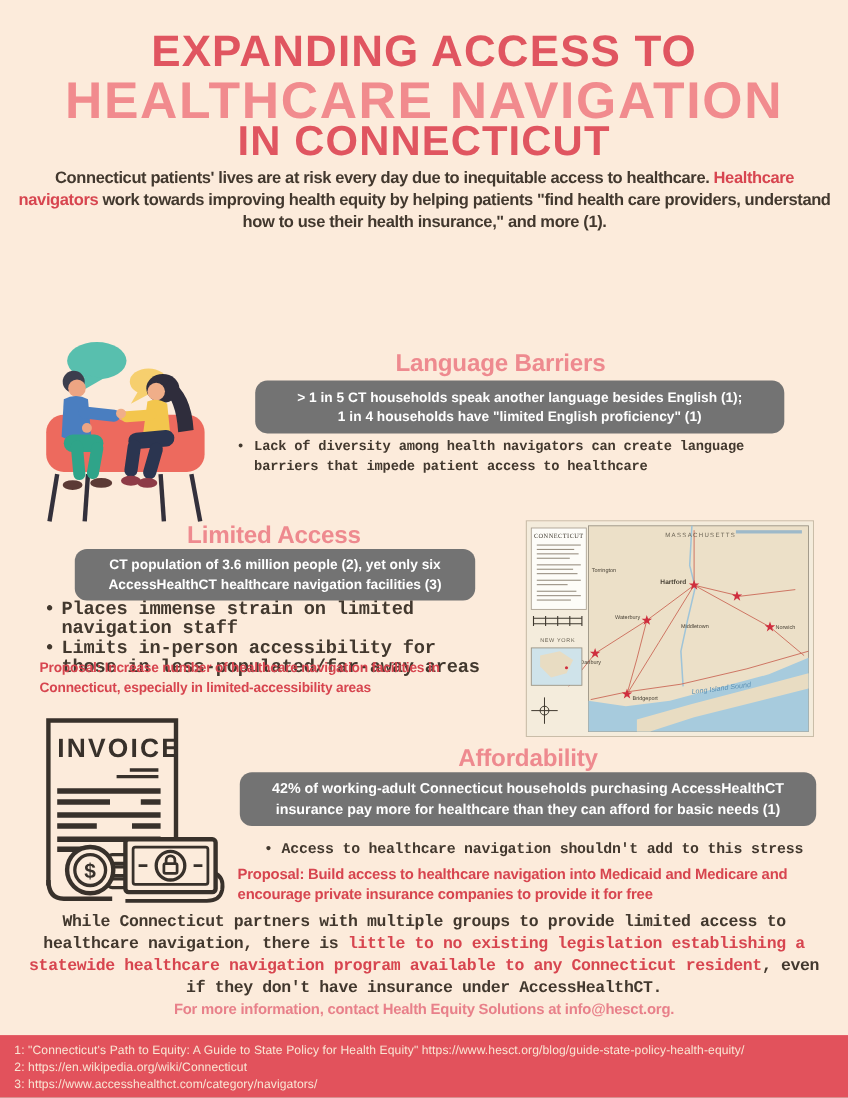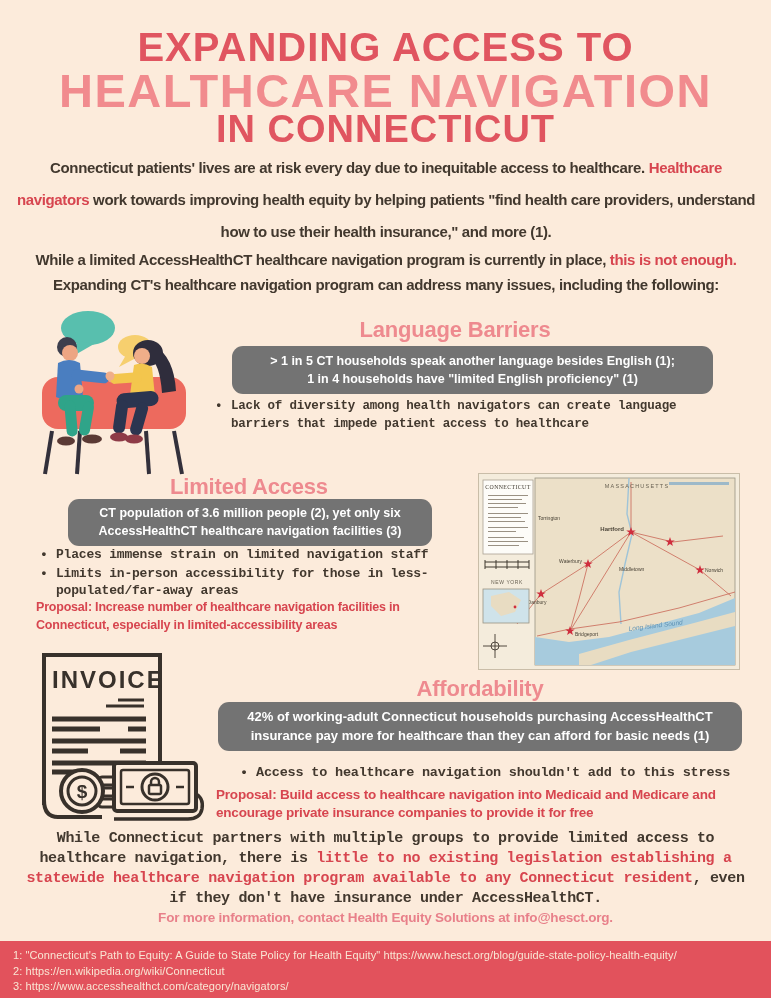--- a/index.html
+++ b/index.html
@@ -12,21 +12,21 @@
   .abs{position:absolute;}
   .center{text-align:center;}
 
   
   .title1{top:25px;left:0;width:771px;font-size:40px;font-weight:bold;color:#e05560;letter-spacing:1px;}
   .title2{top:63px;left:0;width:771px;font-size:47px;font-weight:bold;color:#f18b8e;letter-spacing:1.5px;}
   .title3{top:108px;left:0;width:771px;font-size:38px;font-weight:bold;color:#e05560;letter-spacing:1px;}
 
   
   .para{font-weight:bold;letter-spacing:-0.35px;}
-  .intro{top:152px;left:16px;width:740px;font-size:15px;line-height:32px;}
+  .intro{top:152px;left:16px;width:740px;font-size:15px;line-height:20px;}
   .context{top:247px;left:26px;width:720px;font-size:15px;line-height:25px;}
   .closing{top:829px;left:25px;width:721px;font-size:15px;line-height:20px;font-family:Liberation Mono, monospace;}
   .hl{color:#d7454f;}
 
   
   .sec-heading{font-size:22px;font-weight:bold;color:#ee8a8f;letter-spacing:-0.2px;}
   .h-lang{top:317px;left:195px;width:520px;}
   .h-ltd{top:474px;left:58px;width:382px;}
   .h-aff{top:676px;left:228px;width:504px;}
 
@@ -37,21 +37,21 @@
   .banner1{top:346px;left:232px;width:461px;font-size:12.5px;line-height:18px;}
   .banner2{top:499px;left:68px;width:344px;font-size:12.5px;line-height:17.5px;}
   .banner3{top:702px;left:218px;width:504px;font-size:13px;line-height:18.5px;}
 
   
   .bullet-row{display:flex;font-weight:bold;letter-spacing:-0.2px;font-family:Liberation Mono, monospace;}
   .dot{flex:0 0 16px;}
   .dot::before{content:"•";}
   .b-lang{top:397px;left:215px;width:500px;font-size:12.5px;line-height:18px;}
   .b-lang .txt{width:480px;}
-  .ltd-list{top:546px;left:40px;width:400px;font-size:13px;line-height:17px;}
+  .ltd-list{top:546px;left:40px;width:400px;font-size:17px;line-height:17px;}
   .ltd-list .bullet-row{margin-bottom:2px;}
   .b-aff{top:764px;left:240px;width:500px;font-size:13.5px;line-height:17px;}
 
   
   .proposal{color:#d7454f;font-weight:bold;letter-spacing:-0.2px;}
   .p-lang{top:430px;left:196px;width:530px;font-size:12.5px;line-height:19px;}
   .p-ltd{top:599px;left:36px;width:406px;font-size:12.5px;line-height:17.5px;}
   .p-aff{top:786px;left:216px;width:532px;font-size:13.5px;line-height:18px;}
 
   
@@ -74,23 +74,20 @@
 <div class="poster">
 
   <div class="abs center title1">EXPANDING ACCESS TO</div>
   <div class="abs center title2">HEALTHCARE NAVIGATION</div>
   <div class="abs center title3">IN CONNECTICUT</div>
 
   <div class="abs center para intro">
     <span>Connecticut patients' lives are at risk every day due to inequitable access to healthcare. </span><span class="hl">Healthcare navigators</span><span> work towards improving health equity by helping patients "find health care providers, understand how to use their health insurance," and more (1).</span>
   </div>
 
-  <div class="abs center para context">
-    <span>While a limited AccessHealthCT healthcare navigation program is currently in place, </span><span class="hl">this is not enough.</span><span> Expanding CT's healthcare navigation program can address many issues, including the following:</span>
-  </div>
 
   <svg class="abs people" width="180" height="179" viewBox="0 0 180 179">
     <g>
       <ellipse cx="66" cy="29" rx="27" ry="17" fill="#58bfae"></ellipse>
       <polygon points="56,42 46,60 72,45" fill="#58bfae"></polygon>
     </g>
     <g>
       <ellipse cx="113" cy="48" rx="17" ry="12" fill="#f6cf6e"></ellipse>
       <polygon points="104,56 97,68 114,59" fill="#f6cf6e"></polygon>
     </g>

